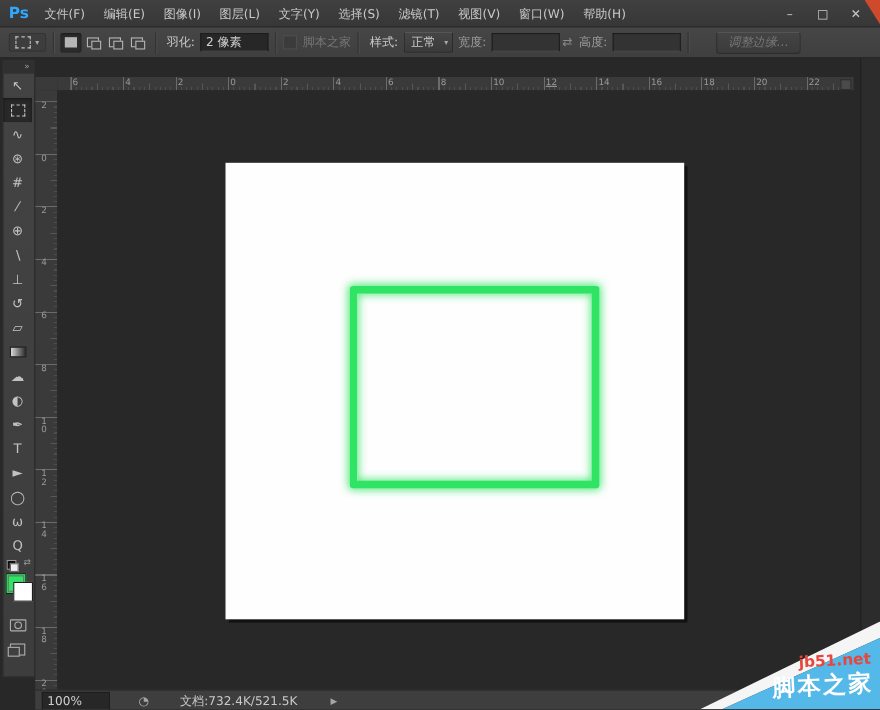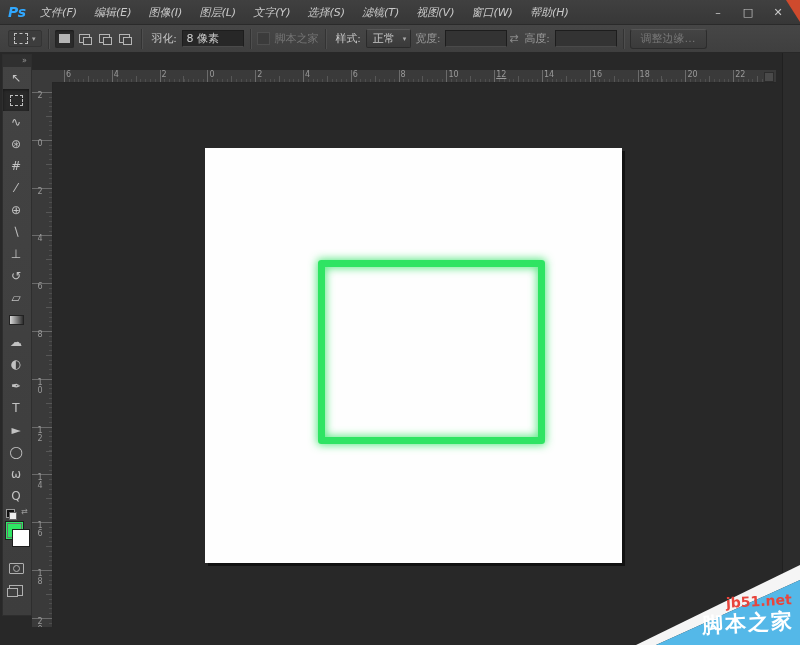--- a/index.html
+++ b/index.html
@@ -4,21 +4,21 @@
 <style>
   html,body{margin:0;padding:0;}
   body{width:800px;height:645px;position:relative;overflow:hidden;
        font-family:"DejaVu Sans","Liberation Sans",sans-serif;
        background:#282828;-webkit-font-smoothing:antialiased;}
   #app{position:absolute;inset:0;}
 
   
   #menubar{position:absolute;left:0;top:0;width:800px;height:24px;
     background:linear-gradient(#404040,#373737);display:flex;align-items:center;
-    border-bottom:1px solid #2a2a2a;z-index:5;font-style:italic;}
+    border-bottom:1px solid #2a2a2a;z-index:5;}
   #ps-logo{color:#31a8ff;font-weight:bold;font-size:14px;margin:0 14px 0 8px;letter-spacing:0;}
   .menu-item{color:#c9c9c9;font-size:11px;margin-right:17px;white-space:nowrap;cursor:default;}
   #win-controls{margin-left:auto;display:flex;align-items:center;margin-right:14px;gap:14px;}
   .win-btn{color:#c9c9c9;font-size:11px;width:16px;text-align:center;cursor:default;}
   #corner-red{position:absolute;right:0;top:0;width:14px;height:22px;
     background:#cf4a2d;clip-path:polygon(100% 0,0 0,100% 100%);z-index:60;}
 
   
   #optionsbar{position:absolute;left:0;top:25px;width:800px;height:27px;
     background:linear-gradient(#464646,#3f3f3f);display:flex;align-items:center;
@@ -29,35 +29,35 @@
   .marquee-glyph{display:inline-block;width:12px;height:9px;border:1px dashed #c0c0c0;}
   .tiny-arrow{font-size:7px;color:#aaa;}
   .mode-btn{width:19px;height:18px;display:flex;align-items:center;justify-content:center;
     border-radius:2px;margin-right:1px;}
   .mode-btn.pressed{background:#2b2b2b;box-shadow:inset 0 1px 2px #1a1a1a;}
   .mode-glyph{display:inline-block;width:9px;height:7px;border:1px solid #b5b5b5;}
   .mode-glyph.fill{background:#b5b5b5;}
   .mode-glyph.dual{position:relative;}
   .mode-glyph.dual::after{content:"";position:absolute;left:3px;top:2px;width:7px;height:6px;
     border:1px solid #b5b5b5;background:#3f3f3f;}
-  .ob-label{margin:0 5px 0 4px;white-space:nowrap;font-family:Liberation Serif, serif;}
+  .ob-label{margin:0 5px 0 4px;white-space:nowrap;}
   .ob-label.dim{color:#9a9a9a;text-align:right;}
   .ob-field{height:15px;background:#272727;border:1px solid #1d1d1d;border-bottom-color:#4a4a4a;
     color:#cfcfcf;font-size:11px;padding:0 4px;display:flex;align-items:center;}
   .ob-field.small{width:52px;}
   .ob-field.disabled{background:#333;color:#777;}
   #antialias-box{width:11px;height:11px;background:#383838;border:1px solid #555;
     opacity:.65;margin-right:5px;}
   .disabled-text{color:#757575;}
   #style-select{display:flex;align-items:center;height:17px;background:linear-gradient(#454545,#3a3a3a);
     border:1px solid #2a2a2a;border-top-color:#565656;border-radius:2px;padding:0 4px 0 6px;gap:8px;}
   #swap-icon{color:#8a8a8a;font-size:11px;margin:0 2px;}
-  #refine-edge{height:18px;display:flex;align-items:center;padding:0 10px;margin-left:0;
+  #refine-edge{height:18px;display:flex;align-items:center;padding:0 10px;margin-left:19px;
     background:linear-gradient(#444,#3b3b3b);border:1px solid #2c2c2c;border-top-color:#555;
-    border-radius:3px;color:#777;}
+    border-radius:3px;color:#777;font-style:italic;}
 
   
   #toolbar{position:absolute;left:2px;top:54px;width:28px;height:560px;
     background:linear-gradient(#434343,#3d3d3d);border:1px solid #2e2e2e;z-index:4;}
   #toolbar-header{height:12px;background:#303030;color:#9a9a9a;font-size:8px;
     text-align:right;padding:0 4px;line-height:12px;}
   .tool{width:26px;height:22px;display:flex;align-items:center;justify-content:center;
     color:#c2c2c2;font-size:12px;position:relative;}
   .tool.selected{background:#292929;box-shadow:inset 0 1px 3px #161616;color:#e8e8e8;}
   .tool .marquee-glyph{width:11px;height:9px;}
@@ -173,21 +173,21 @@
         <span class="mode-glyph dual"></span>
       </span>
     <span class="mode-btn">
         <span class="mode-glyph dual"></span>
       </span>
     <span class="mode-btn">
         <span class="mode-glyph dual"></span>
       </span>
     <span class="ob-sep"></span>
     <span class="ob-label">羽化:</span>
-    <span class="ob-field small">8 像素</span>
+    <span class="ob-field small">2 像素</span>
     <span class="ob-sep"></span>
     <span id="antialias-box"></span>
     <span class="disabled-text">脚本之家</span>
     <span class="ob-sep"></span>
     <span class="ob-label">样式:</span>
     <span id="style-select">
       <span>正常</span>
       <span class="tiny-arrow">▾</span>
     </span>
     <span class="ob-label dim">宽度:</span>
@@ -318,20 +318,26 @@
 0</span>
     </div>
 
   <div id="canvas-viewport">
     <div id="canvas-doc">
       <div id="green-rect" style="border-color: rgb(47, 228, 99);"></div>
     </div>
   </div>
   <div id="right-dock"></div>
 
+  <div id="statusbar">
+    <span class="ob-field" id="zoom-field">100%</span>
+    <span id="status-clock">◔</span>
+    <span id="doc-info">文档:732.4K/521.5K</span>
+    <span id="status-expand">▶</span>
+  </div>
 
   <div id="watermark">
     <div id="wm-white"></div>
     <div id="wm-blue"></div>
     <span id="wm-site">jb51.net</span>
     <span id="wm-name">脚本之家</span>
   </div>
 
 </div>
 

